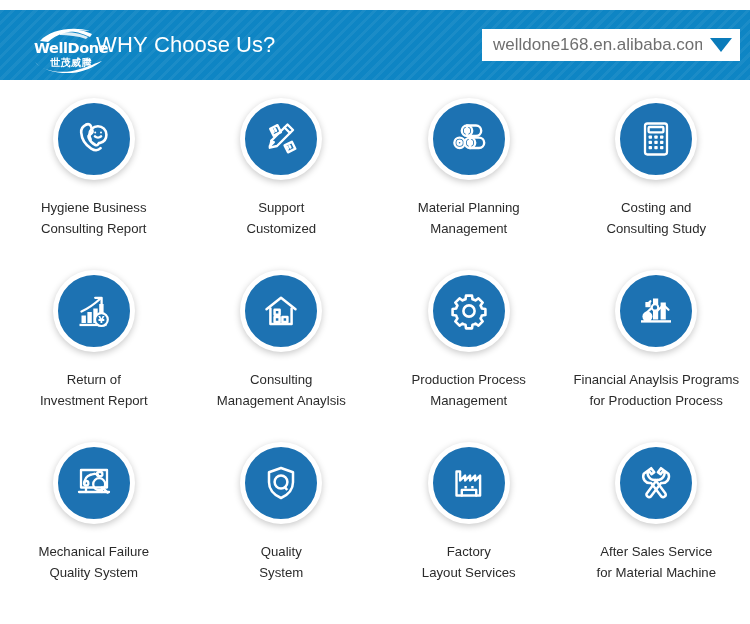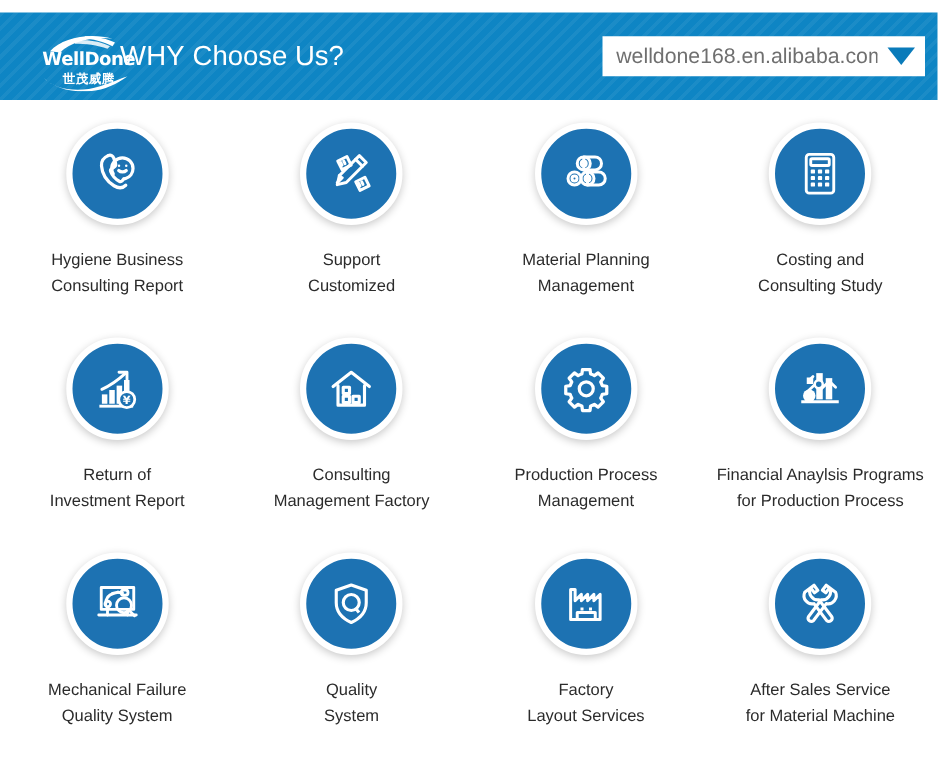--- a/index.html
+++ b/index.html
@@ -338,21 +338,21 @@
             <path d="M9.5 22.2 L24 10.8 L38.5 22.2"></path>
             <path d="M13.4 21.5 v15.6 h21.2 v-15.6"></path>
             <rect x="17.6" y="22.8" width="5.0" height="5.0"></rect>
             <rect x="17.6" y="30.0" width="5.0" height="5.0"></rect>
             <rect x="25.4" y="30.0" width="5.0" height="5.0"></rect>
           </g>
         </svg>
       </div>
       <div class="cell-label">
         <span>Consulting</span>
-        <span class="l2">Management Factory</span>
+        <span class="l2">Management Anaylsis</span>
       </div>
     </div>
 
     <div class="cell">
       <div class="icon-circle">
         <svg width="48" height="48" viewBox="0 0 48 48">
           <g fill="none" stroke="#ffffff" stroke-width="2.6" stroke-linejoin="round">
             <path d="M21.0 8.6 h6.0 l.5 3.6 a12 12 0 0 1 3.0 1.25 l2.95 -2.15 4.25 4.25 -2.15 2.95 a12 12 0 0 1 1.25 3.0 l3.6 .5 v6.0 l-3.6 .5 a12 12 0 0 1 -1.25 3.0 l2.15 2.95 -4.25 4.25 -2.95 -2.15 a12 12 0 0 1 -3.0 1.25 l-.5 3.6 h-6.0 l-.5 -3.6 a12 12 0 0 1 -3.0 -1.25 l-2.95 2.15 -4.25 -4.25 2.15 -2.95 a12 12 0 0 1 -1.25 -3.0 l-3.6 -.5 v-6.0 l3.6 -.5 a12 12 0 0 1 1.25 -3.0 l-2.15 -2.95 4.25 -4.25 2.95 2.15 a12 12 0 0 1 3.0 -1.25 z"></path>
             <circle cx="24" cy="24" r="5.6"></circle>
           </g>

